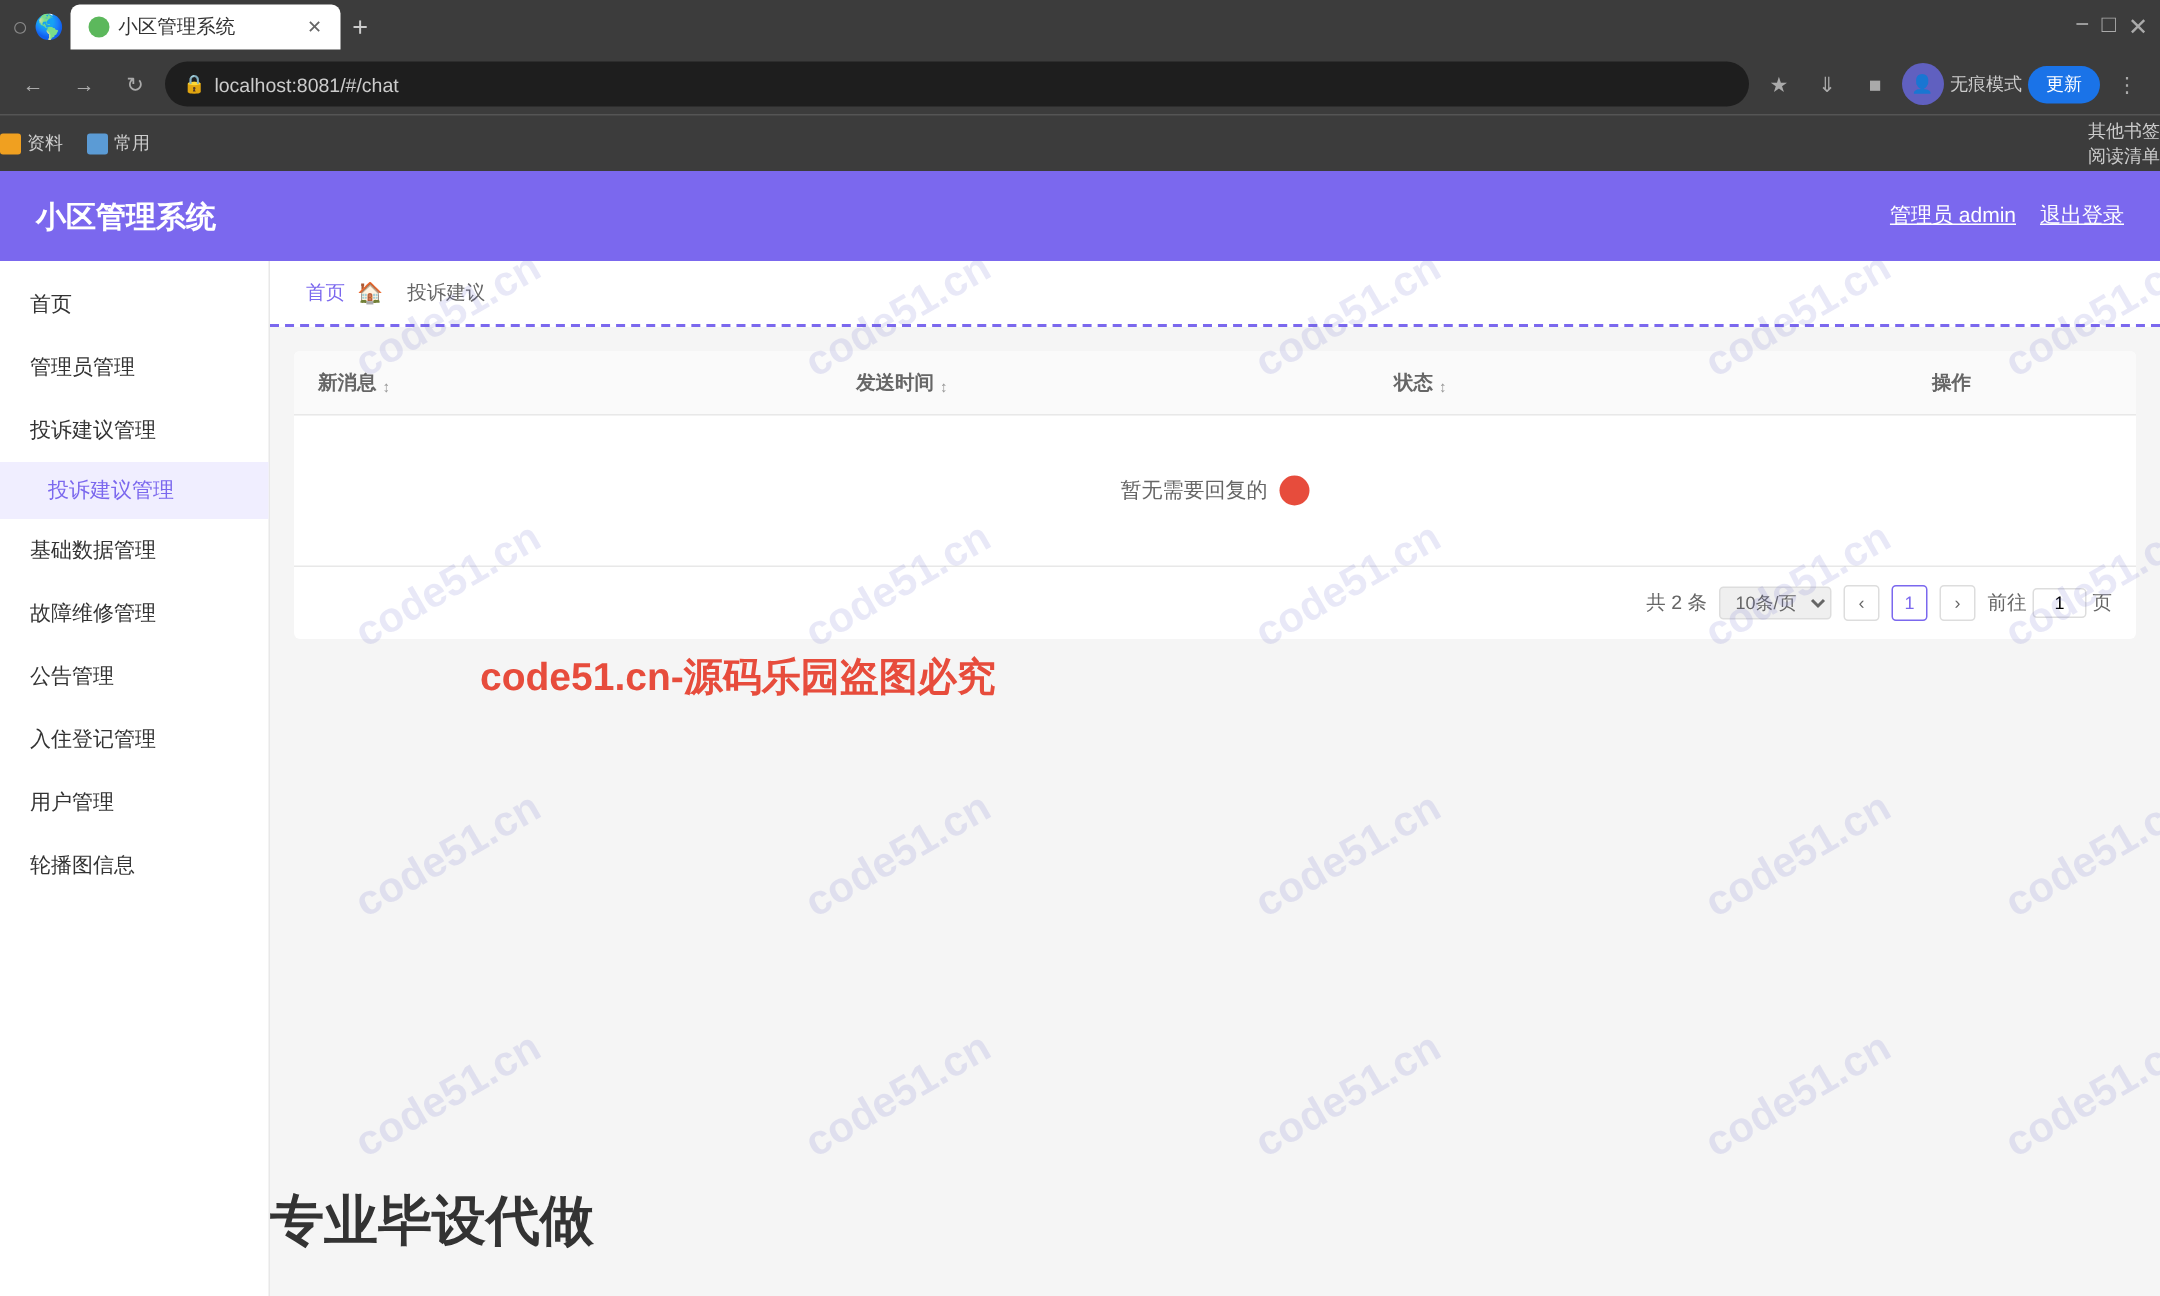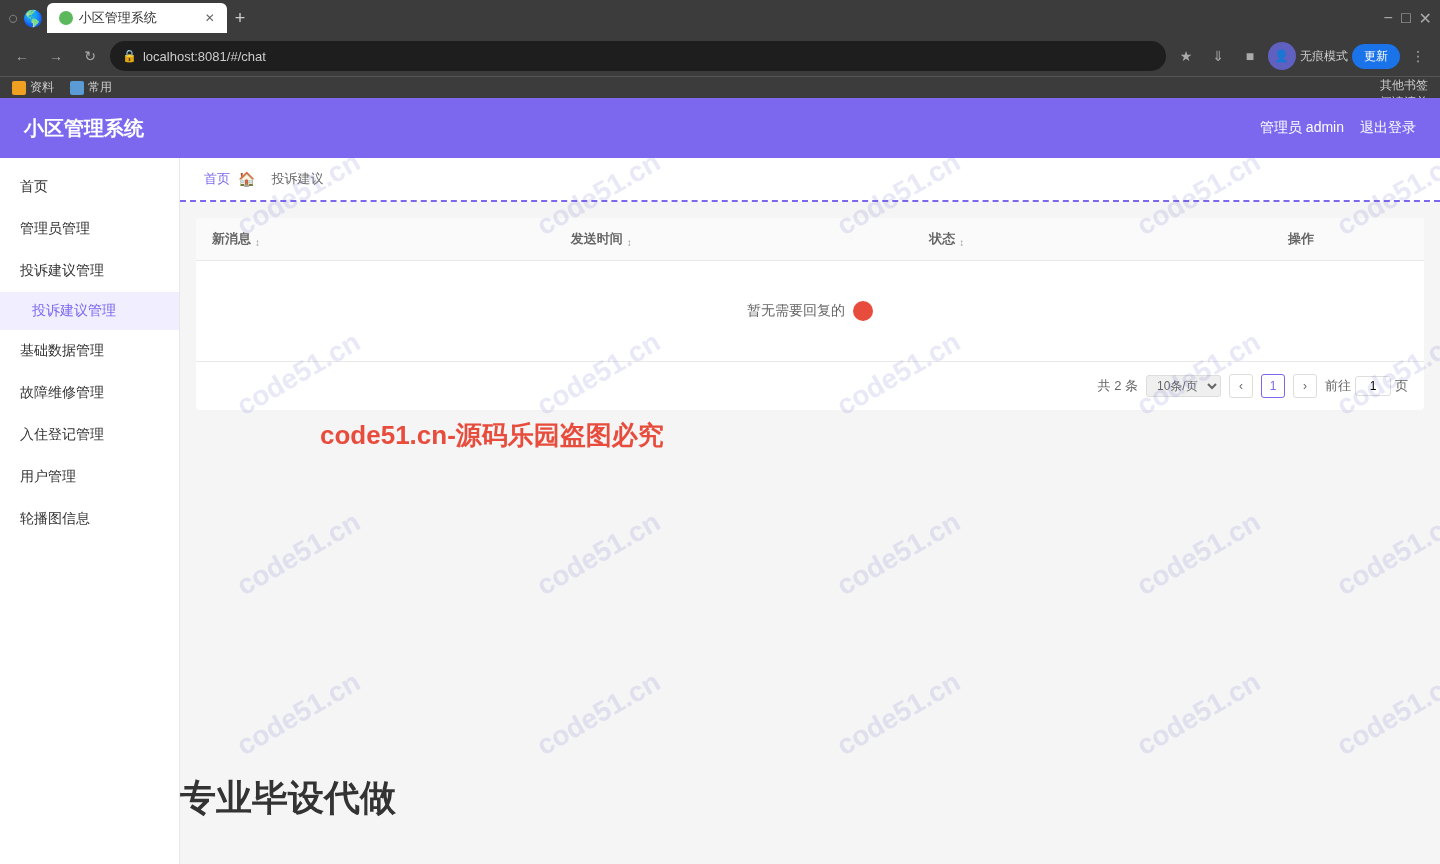--- a/index.html
+++ b/index.html
@@ -105,23 +105,24 @@
       background: #1a73e8;
       color: white;
       border: none;
       border-radius: 14px;
       padding: 4px 12px;
       font-size: 12px;
       cursor: pointer;
     }
     .browser-bookmarks {
       background: #3c3c3c;
-      height: 22px;
-      display: flex;
-      padding: 0 12px;
+      height: 38px;
+      display: flex;
+      align-items: center;
+      padding: 0 0;
       gap: 16px;
       border-top: 1px solid #555;
     }
     .bookmark-item {
       display: flex;
       align-items: center;
       gap: 4px;
       color: #ccc;
       font-size: 12px;
       cursor: pointer;
@@ -159,20 +160,21 @@
       font-size: 20px;
       font-weight: bold;
     }
     .header-right {
       margin-left: auto;
       display: flex;
       align-items: flex-start;
       gap: 16px;
       color: white;
       font-size: 14px;
+      text-decoration: underline;
     }
     .logout-btn {
       color: white;
       text-decoration: none;
       cursor: pointer;
     }
 
     
     .app-body {
       display: flex;
@@ -432,20 +434,23 @@
           <span>投诉建议管理</span>
         </div>
         <div class="sidebar-sub-item">
           <span>投诉建议管理</span>
         </div>
         <div class="sidebar-item">
           <span>基础数据管理</span>
         </div>
         <div class="sidebar-item">
           <span>故障维修管理</span>
+        </div>
+        <div class="sidebar-item">
+          <span>公告管理</span>
         </div>
         <div class="sidebar-item">
           <span>入住登记管理</span>
         </div>
         <div class="sidebar-item">
           <span>用户管理</span>
         </div>
         <div class="sidebar-item">
           <span>轮播图信息</span>
         </div>

